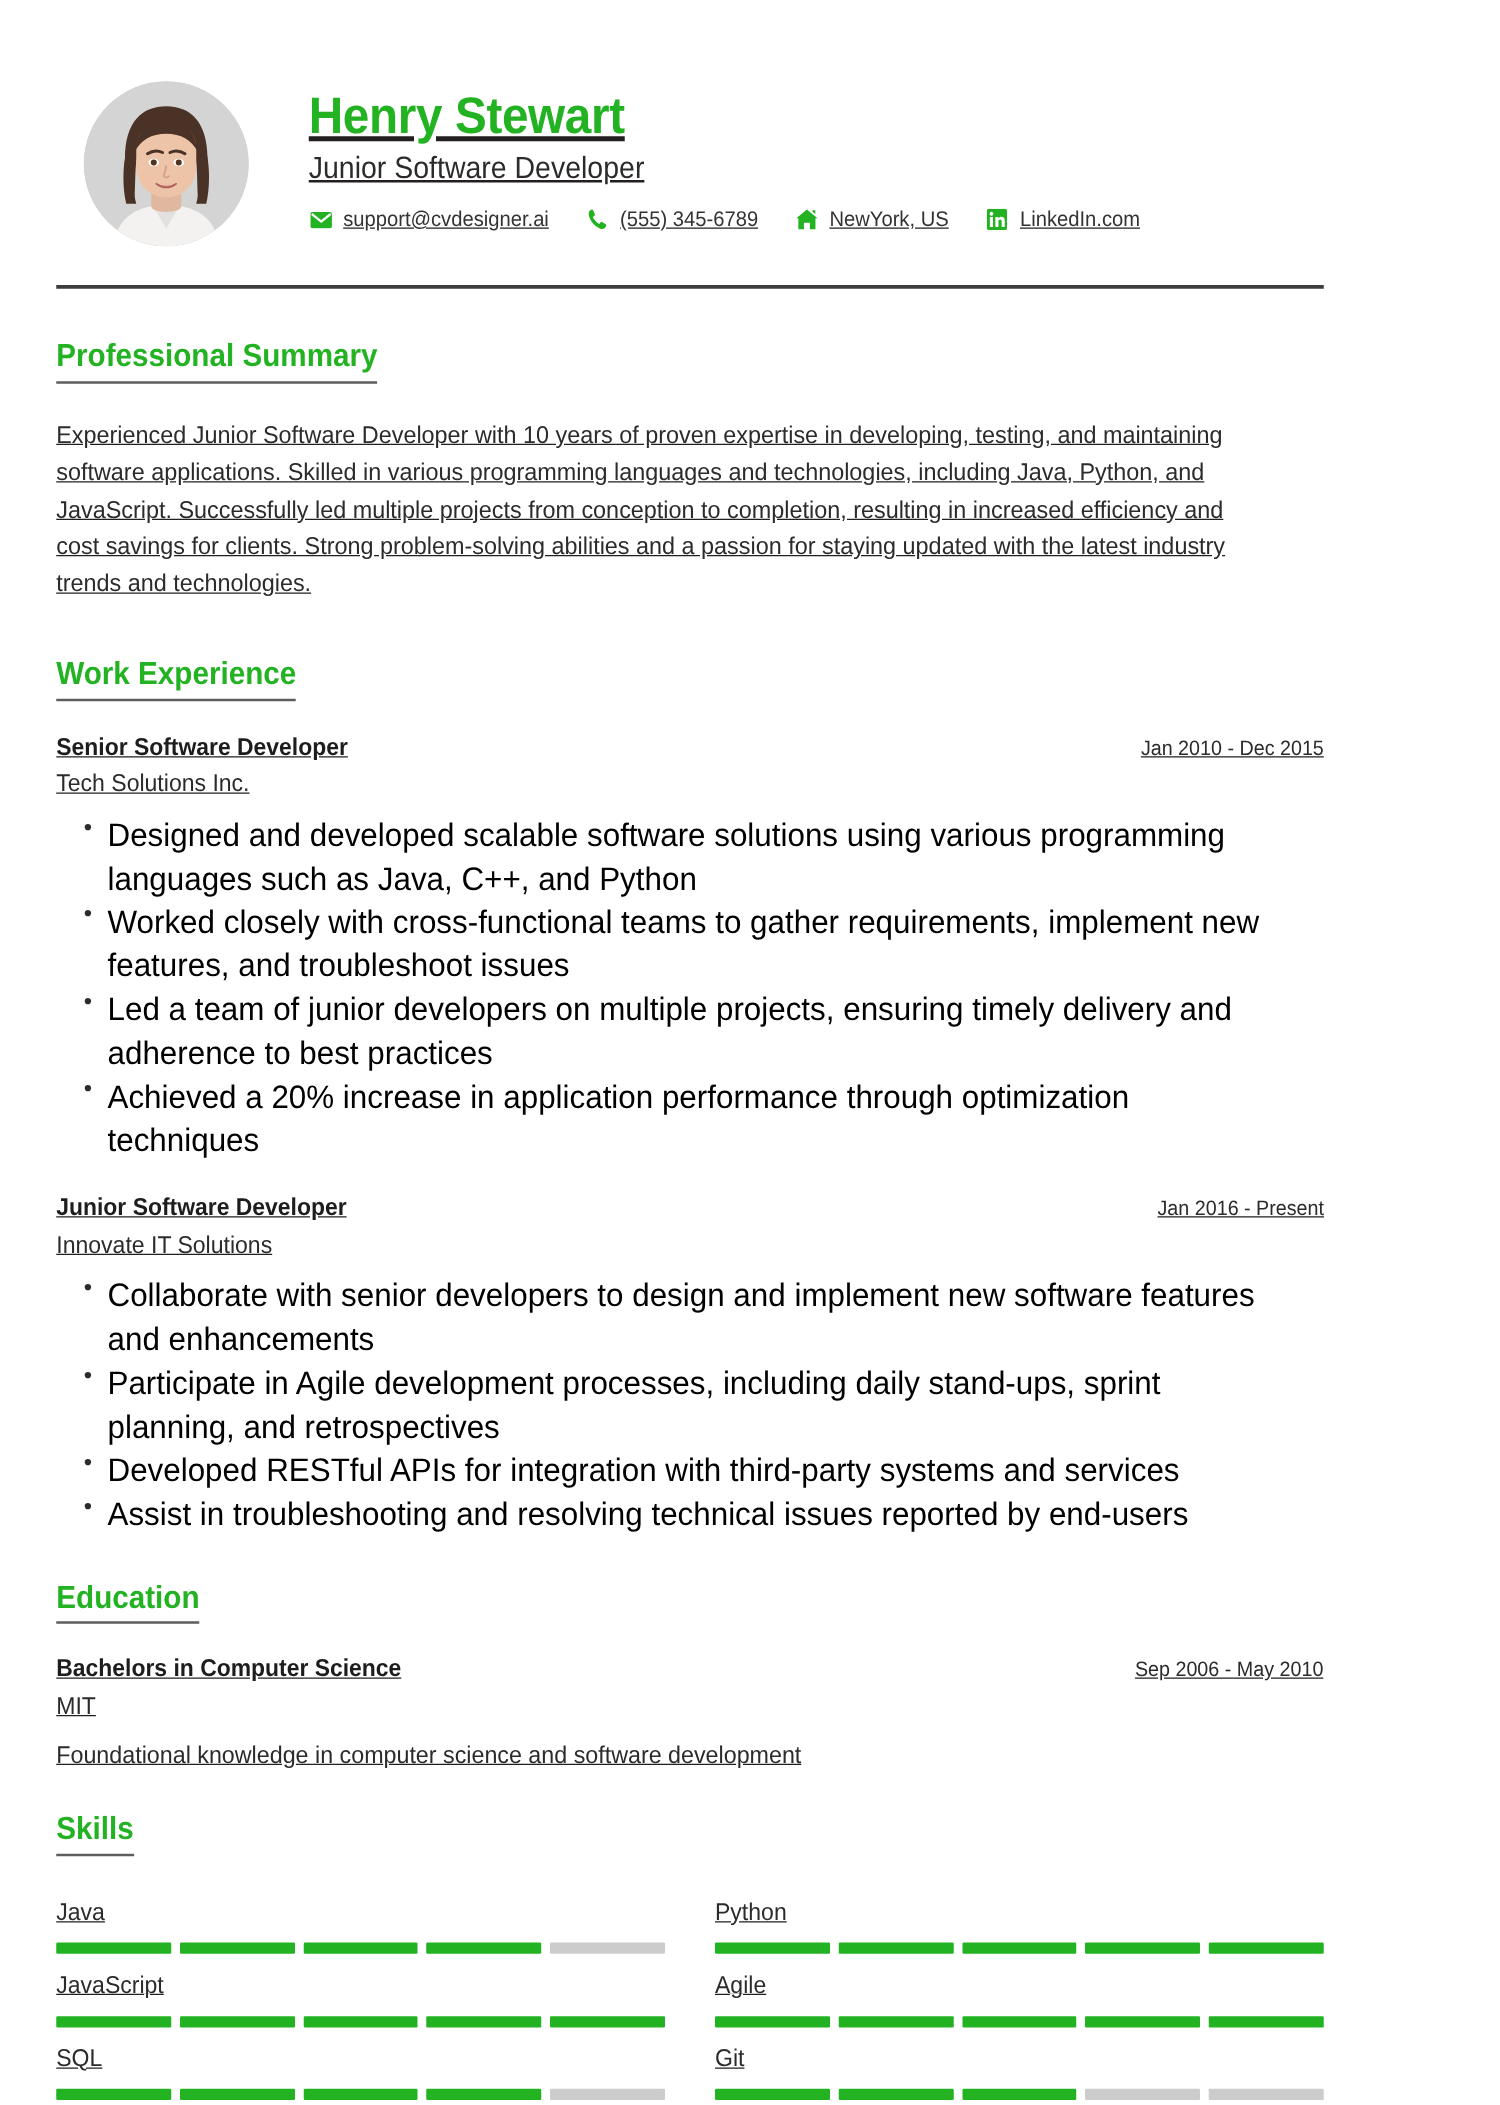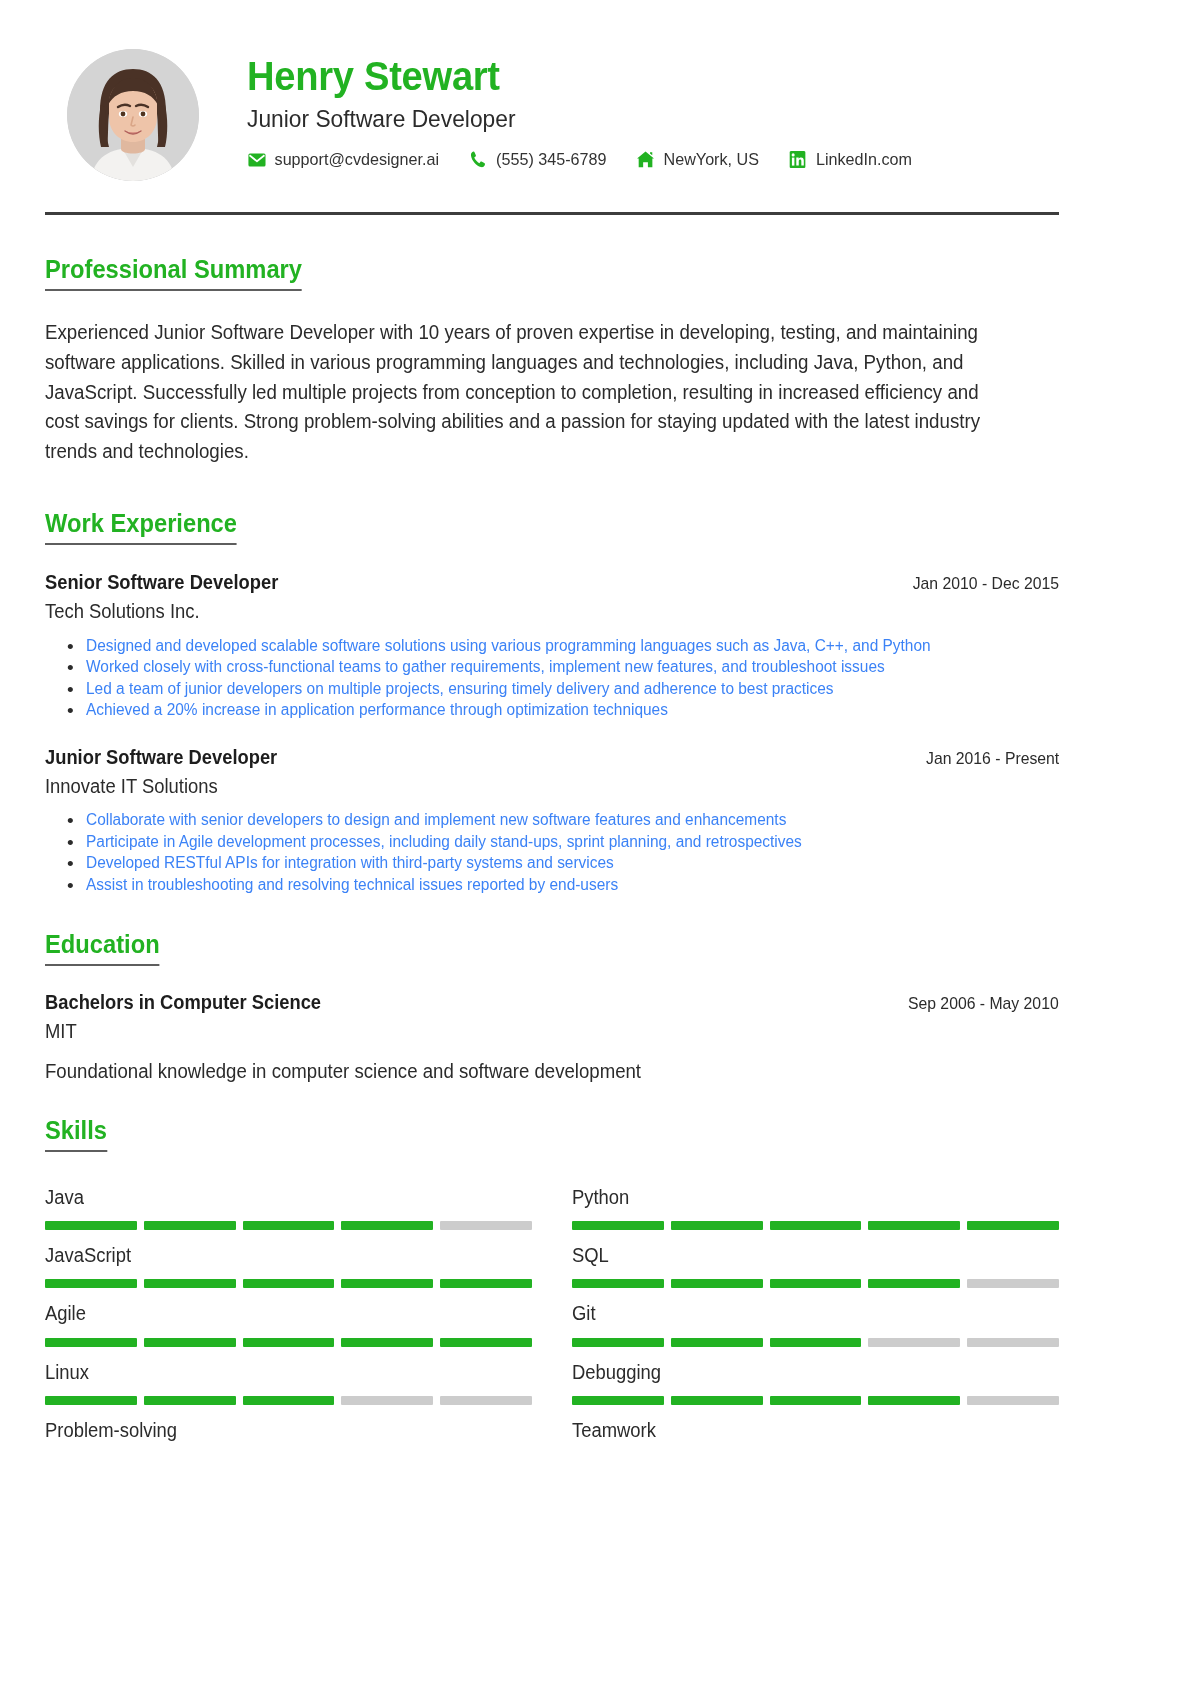--- a/index.html
+++ b/index.html
@@ -7,22 +7,23 @@
     width: 1200px;
     height: 1684px;
     background: #ffffff;
     font-family: "Liberation Sans", sans-serif;
     color: #231f20;
   }
   .page {
     width: 1200px;
     height: 1684px;
     position: relative;
-    padding: 44px 140px 0 45px;
+    padding: 60px 140px 0 45px;
     overflow: hidden;
+    text-decoration: underline;
   }
 
   
   .header {
     display: flex;
     align-items: flex-start;
     padding-left: 22px;
     padding-top: 3px;
   }
   .avatar-wrap {
@@ -166,23 +167,23 @@
     transform: scaleX(0.96);
     transform-origin: left center;
   }
   .bullets {
     margin-top: 11px;
     padding-left: 41px;
     list-style: none;
   }
   .bullets li {
     position: relative;
-    font-size: 16px;
+    font-size: 26px;
     line-height: 1.345;
-    color: #3b82f6;
+    color: #000000;
     margin-bottom: 0px;
     padding-left: 0;
     max-width: 985px;
   }
   .bullets li::before {
     content: "•";
     position: absolute;
     left: -19px;
     top: -1px;
     font-size: 19px;
@@ -404,37 +405,37 @@
           <div class="skill-name">JavaScript</div>
           <div class="skill-bar">
             <div class="seg on"></div>
             <div class="seg on"></div>
             <div class="seg on"></div>
             <div class="seg on"></div>
             <div class="seg on"></div>
           </div>
         </div>
         <div class="skill">
+          <div class="skill-name">Agile</div>
+          <div class="skill-bar">
+            <div class="seg on"></div>
+            <div class="seg on"></div>
+            <div class="seg on"></div>
+            <div class="seg on"></div>
+            <div class="seg on"></div>
+          </div>
+        </div>
+        <div class="skill">
           <div class="skill-name">SQL</div>
           <div class="skill-bar">
             <div class="seg on"></div>
             <div class="seg on"></div>
             <div class="seg on"></div>
             <div class="seg on"></div>
             <div class="seg"></div>
-          </div>
-        </div>
-        <div class="skill">
-          <div class="skill-name">Agile</div>
-          <div class="skill-bar">
-            <div class="seg on"></div>
-            <div class="seg on"></div>
-            <div class="seg on"></div>
-            <div class="seg on"></div>
-            <div class="seg on"></div>
           </div>
         </div>
         <div class="skill">
           <div class="skill-name">Git</div>
           <div class="skill-bar">
             <div class="seg on"></div>
             <div class="seg on"></div>
             <div class="seg on"></div>
             <div class="seg"></div>
             <div class="seg"></div>

